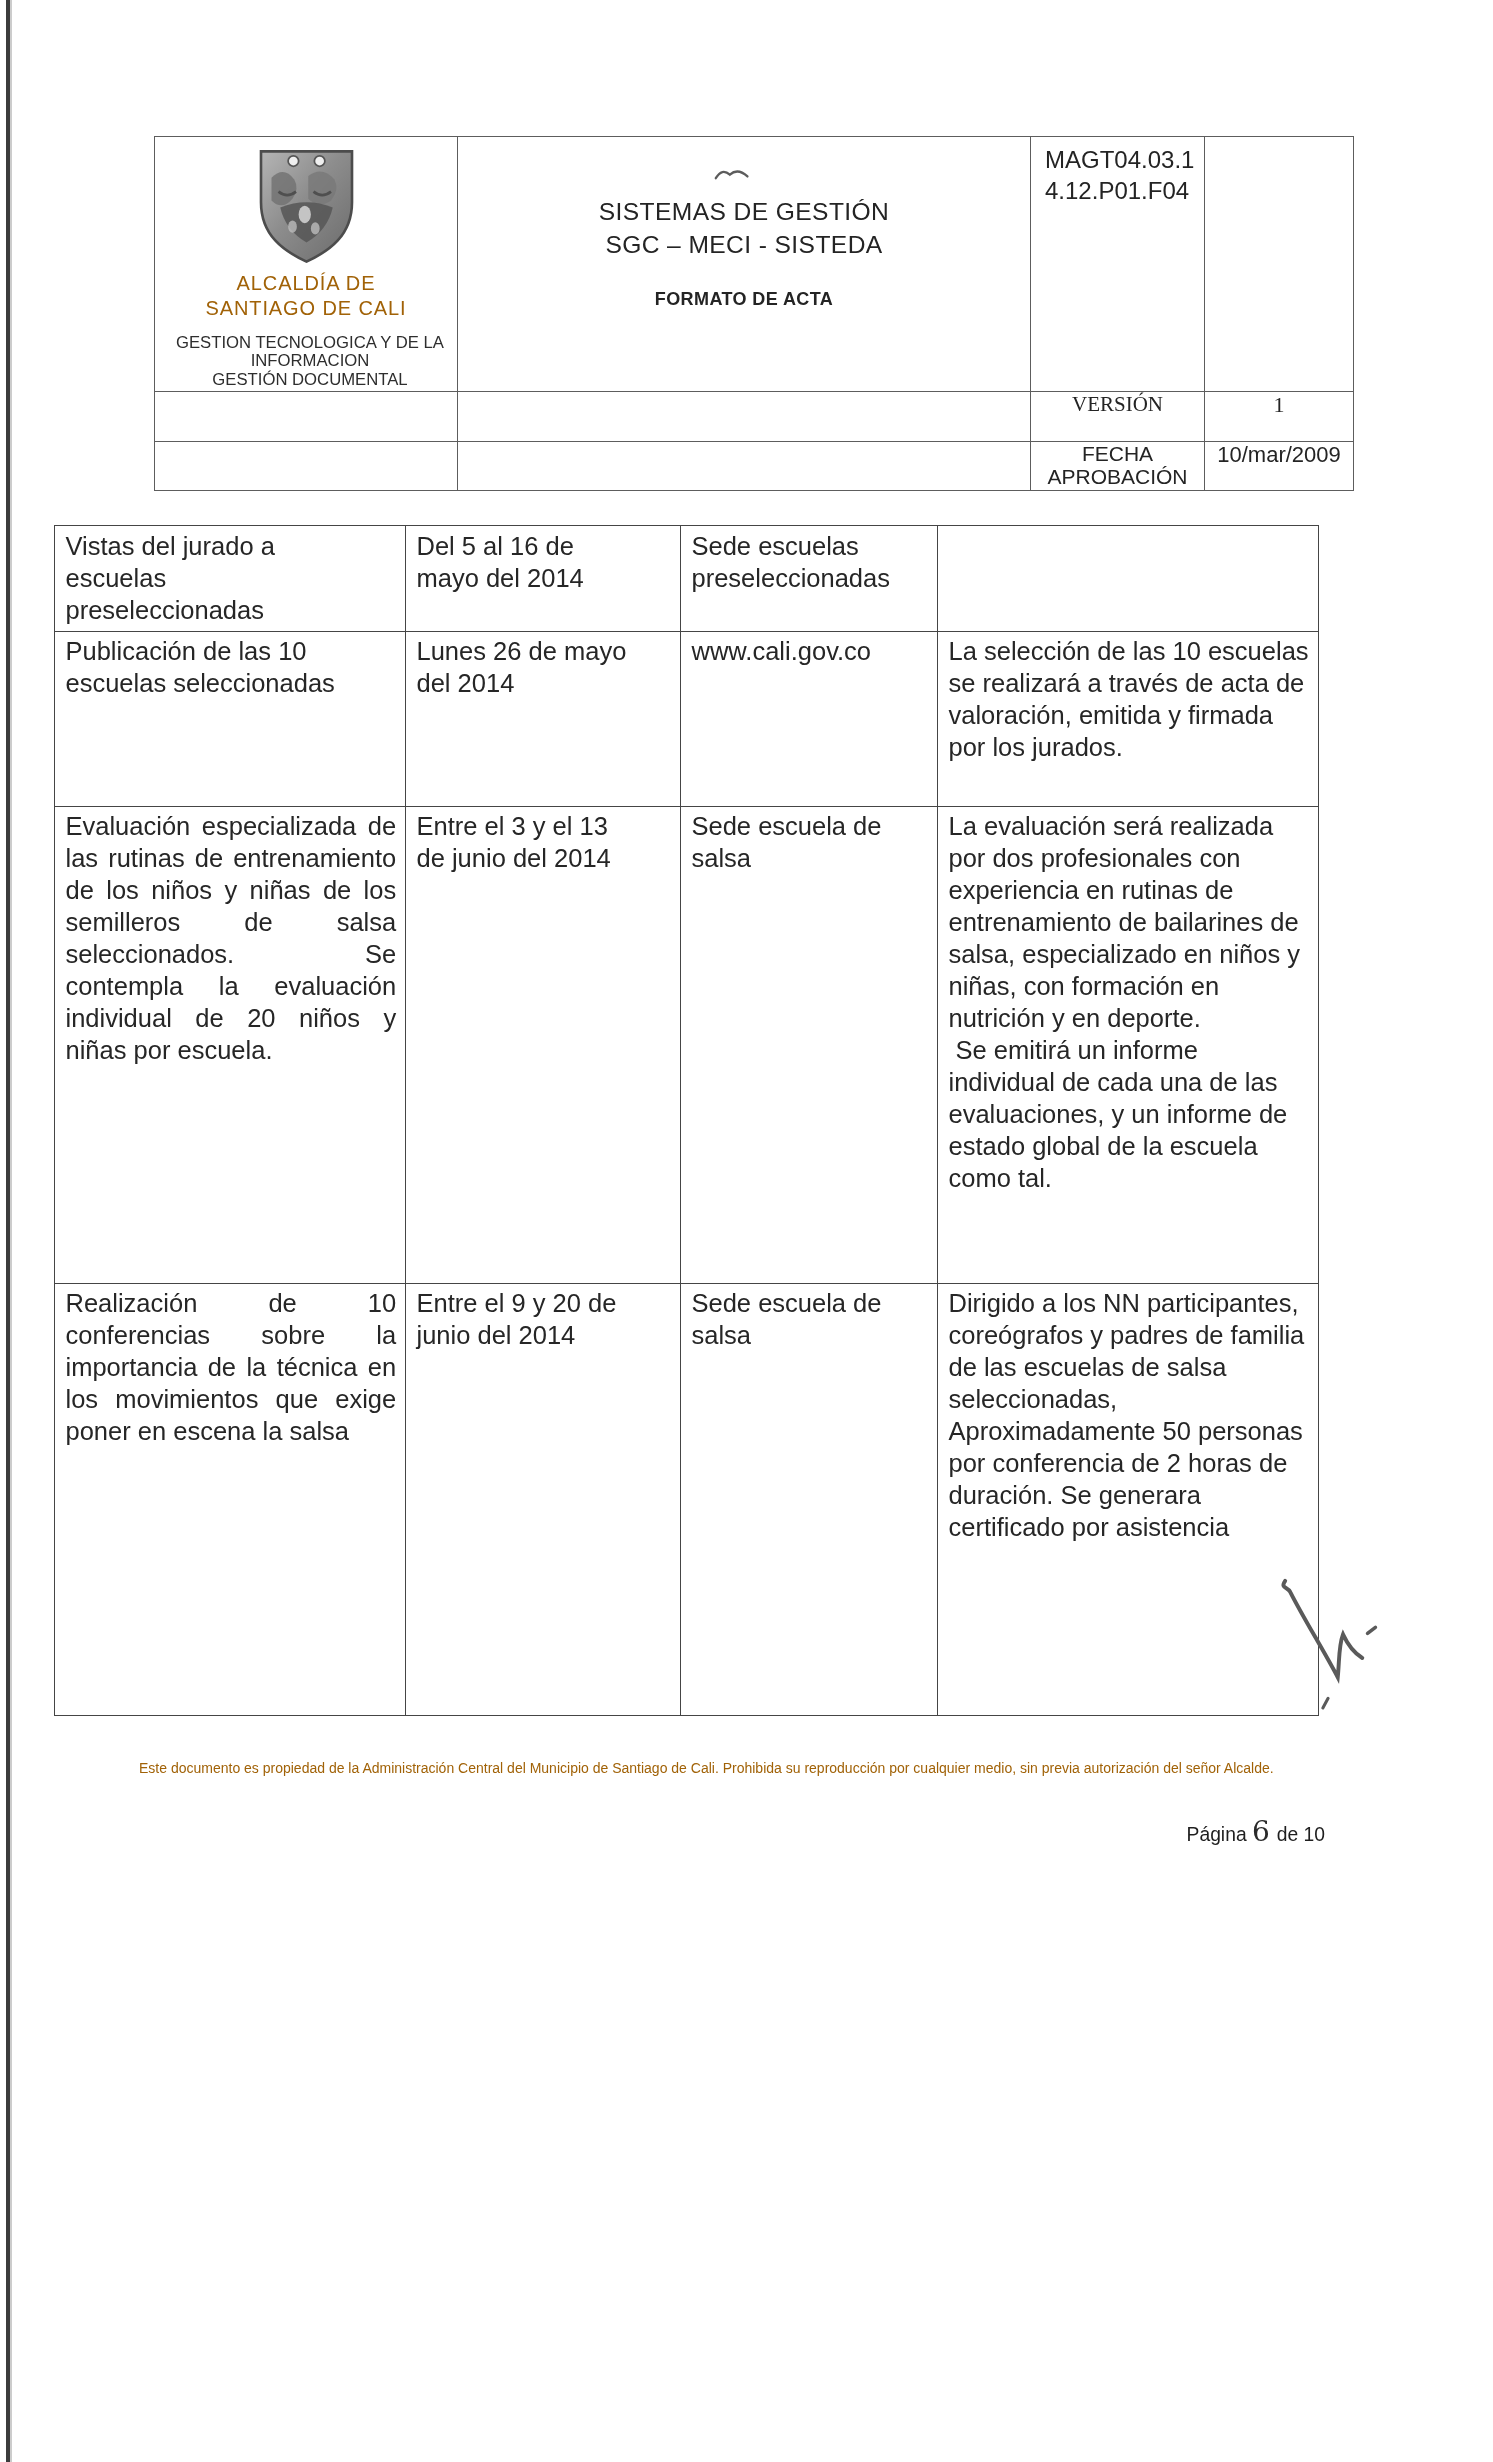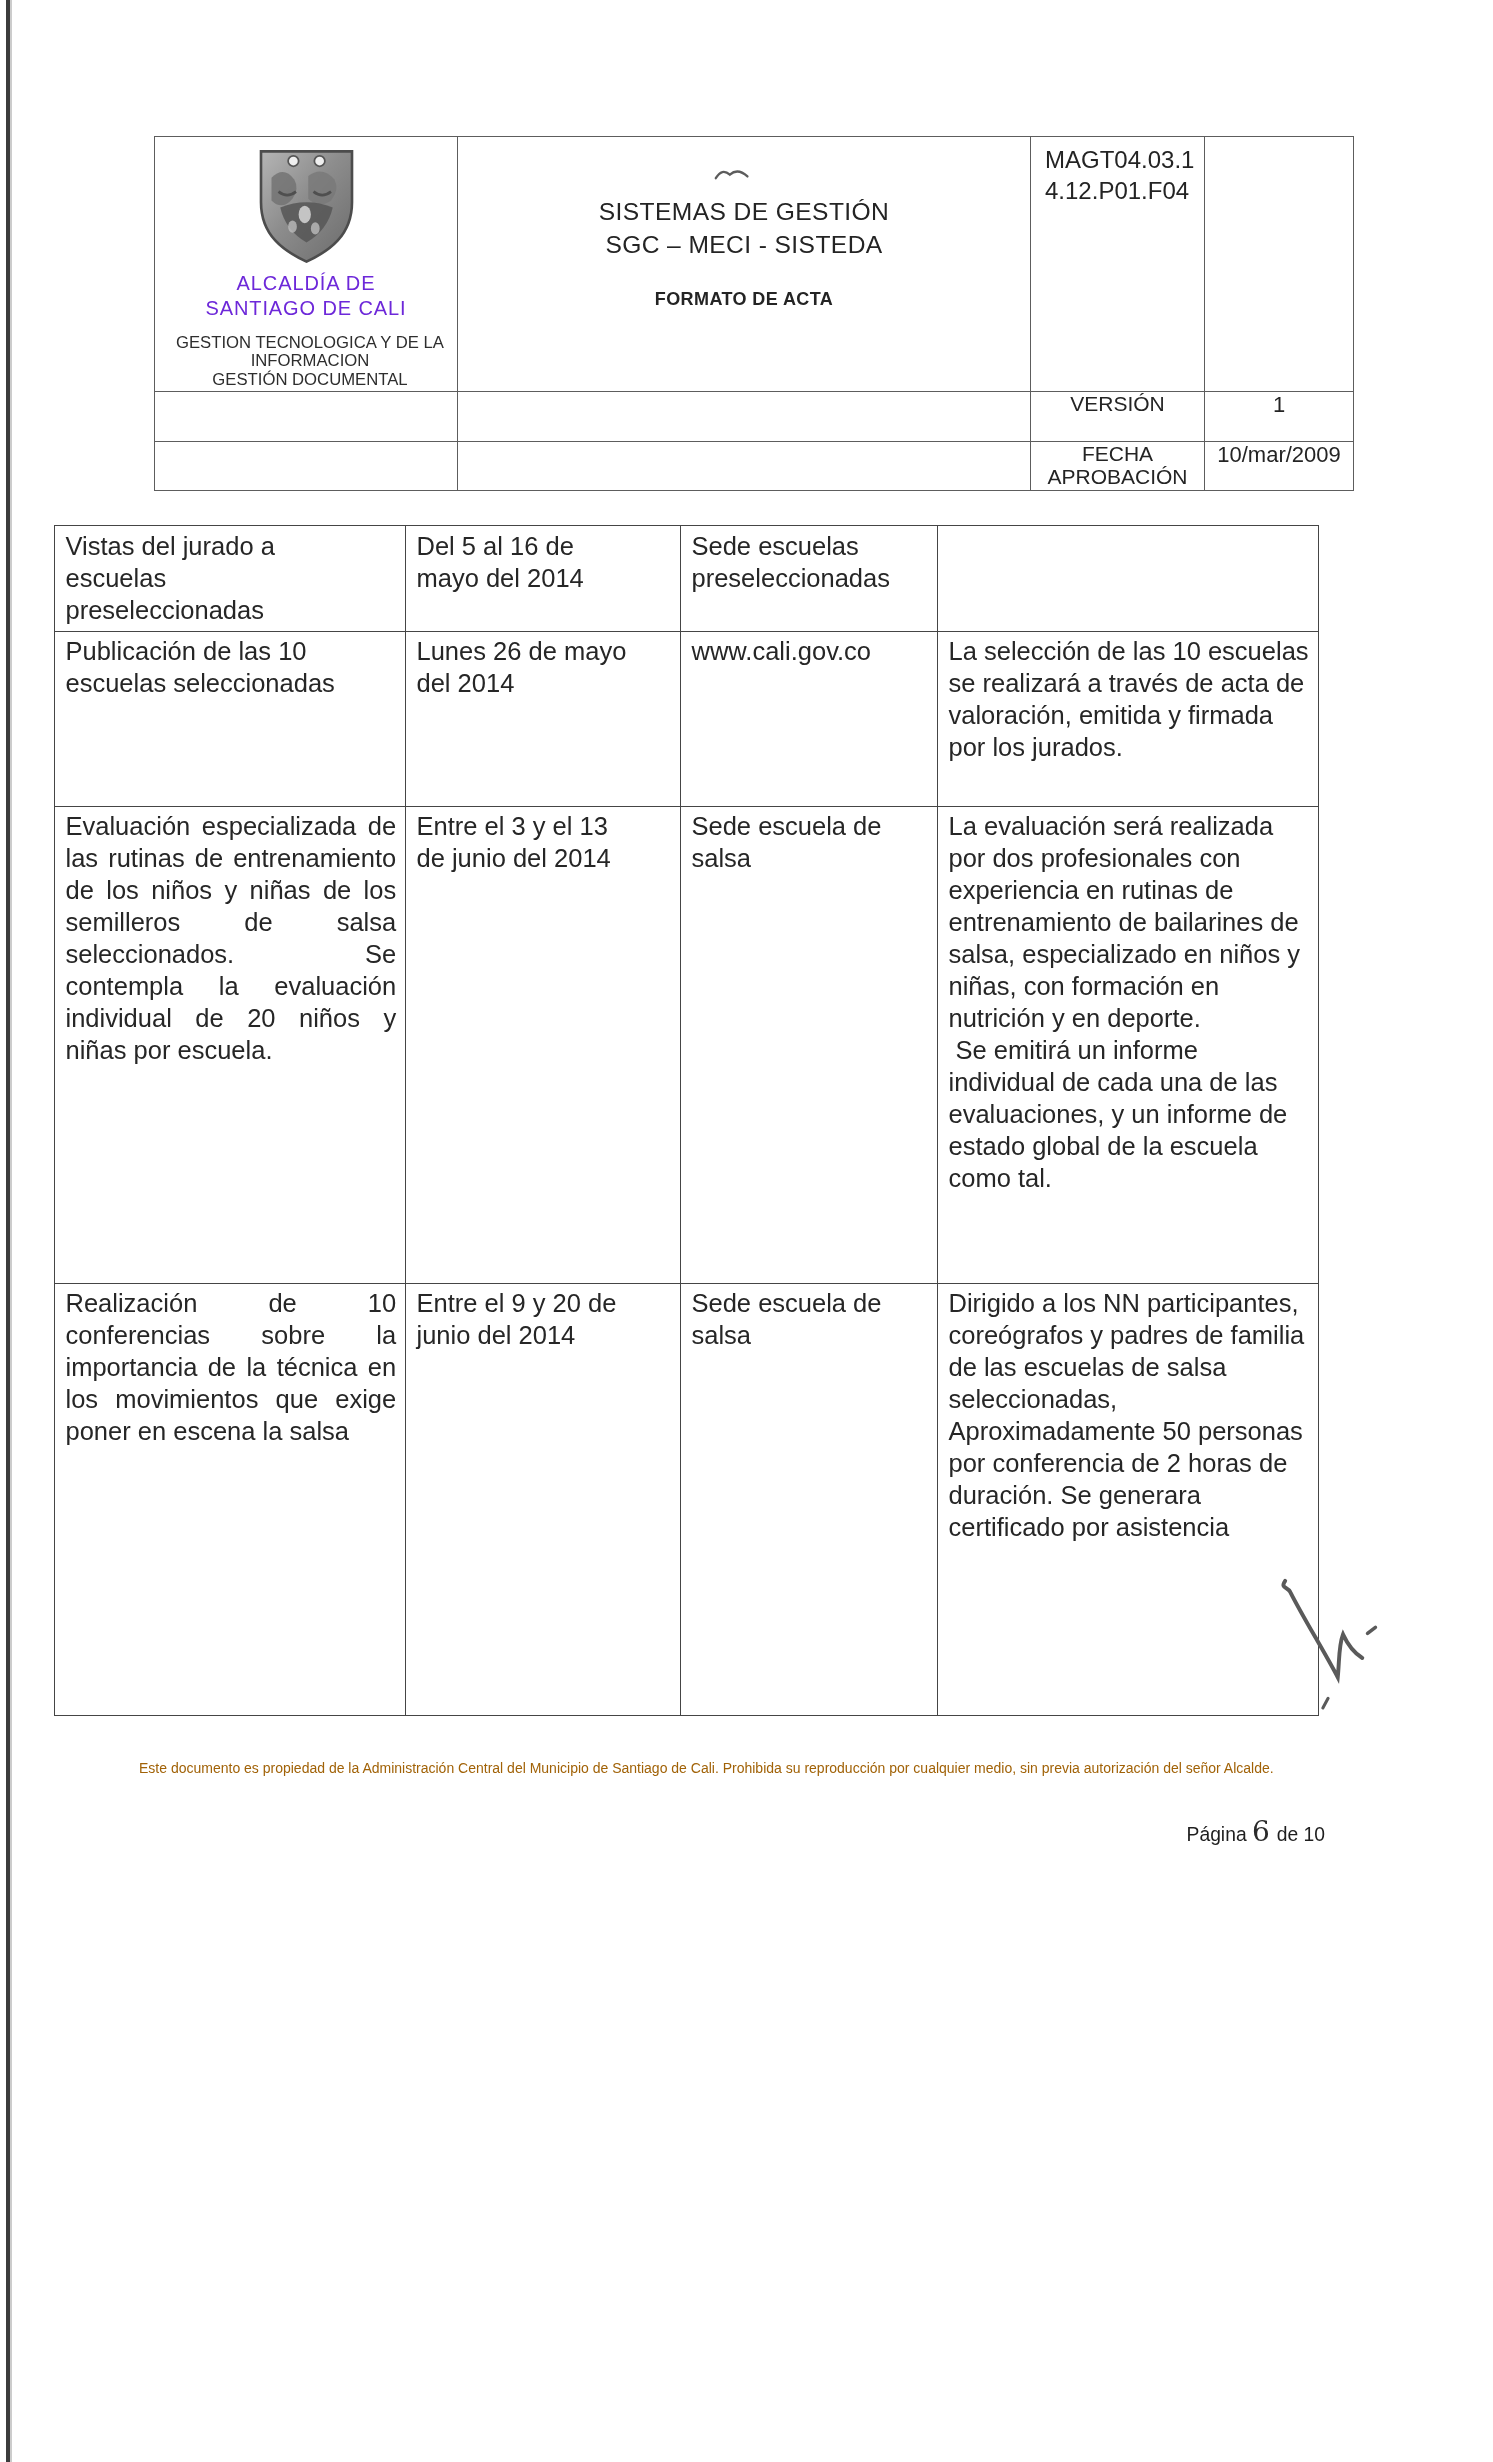--- a/index.html
+++ b/index.html
@@ -11,21 +11,21 @@
   .scan-edge { position:absolute; left:6.1px; top:0; width:4.4px; height:2462px; background:#3c3c3c; }
   .scan-edge:after { content:""; position:absolute; left:4.4px; top:0; width:1.8px; height:100%; background:#9a9a9a; opacity:.5; }
 
   
   table { border-collapse:collapse; table-layout:fixed; }
   .header-table { position:absolute; left:154px; top:136px; }
   .header-table td { border:1.8px solid #5d5d5d; vertical-align:top; padding:0; }
   .logo-cell { position:relative; }
   .logo-wrap { position:absolute; top:8.8px; left:0; right:0; text-align:center; }
   .org-name { position:absolute; top:134px; left:0; right:0; text-align:center;
-              font-size:20px; line-height:24.6px; color:#6d28d9; letter-spacing:0.9px; }
+              font-size:20px; line-height:24.6px; color:#a16207; letter-spacing:0.9px; }
   .dept-name { position:absolute; top:197px; left:8px; right:0; text-align:center;
                font-size:16.7px; line-height:18.4px; color:#2e2e2e; white-space:pre-line; }
   .center-cell { text-align:center; }
   .sys-title { padding-top:58px; font-size:24.6px; line-height:33px; letter-spacing:0.4px; white-space:pre-line; }
   .doc-title { margin-top:28px; font-size:18px; font-weight:bold; letter-spacing:0.4px; }
   .code-cell div { padding:7px 3.5px 0 14px; font-size:24px; line-height:31px; white-space:pre-line; }
   .hlabel { text-align:center; font-size:21px; }
   .version-label { padding-top:11.4px; }
   .approval-label { padding-top:0.9px; line-height:23px; white-space:pre-line; }
   .version-value { padding-top:11.4px; text-align:center; font-size:22px; }
@@ -102,21 +102,21 @@
         <div class="sys-title">SISTEMAS DE GESTIÓN
 SGC – MECI - SISTEDA</div>
         <div class="doc-title">FORMATO DE ACTA</div>
       </td>
       <td class="code-cell">
         <div>MAGT04.03.1
 4.12.P01.F04</div>
       </td>
       <td></td>
     </tr>
-    <tr style="height:50px;">
+    <tr style="height:50px;font-family:Liberation Serif, serif;">
       <td></td>
       <td></td>
       <td class="hlabel version-label">VERSIÓN</td>
       <td class="version-value">1</td>
     </tr>
     <tr style="height:49px;">
       <td></td>
       <td></td>
       <td class="hlabel approval-label">FECHA
 APROBACIÓN</td>

